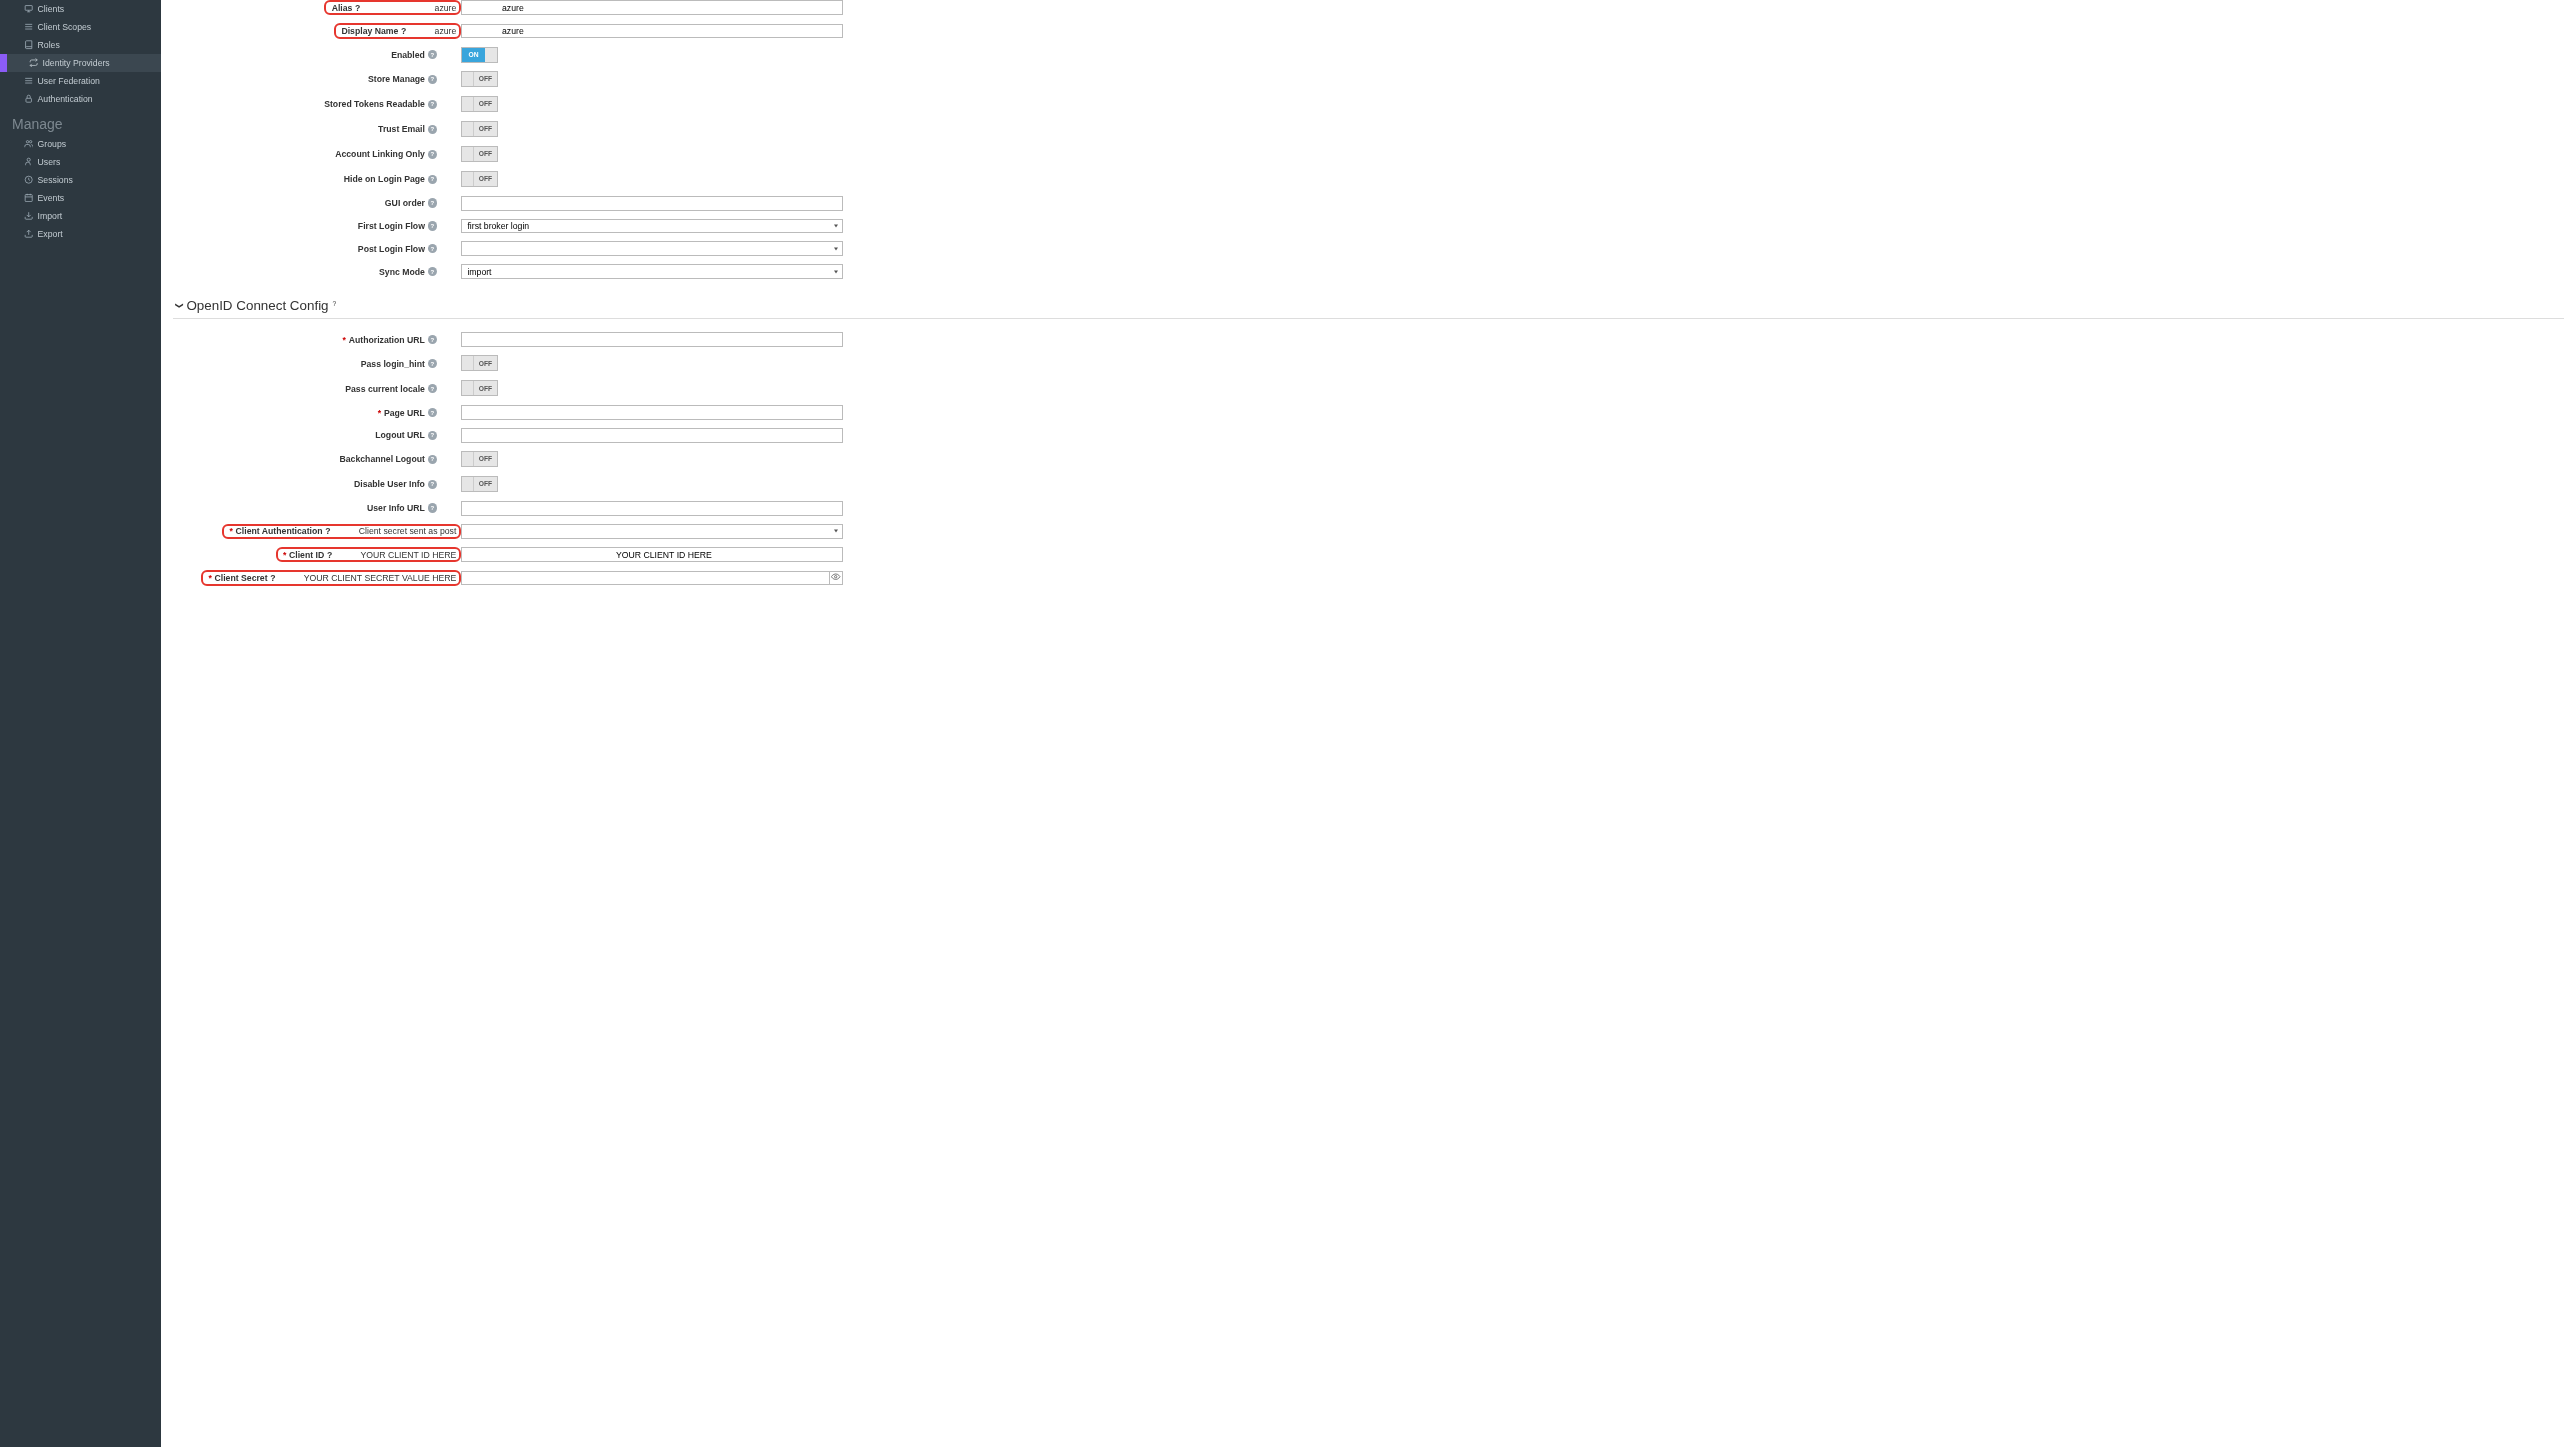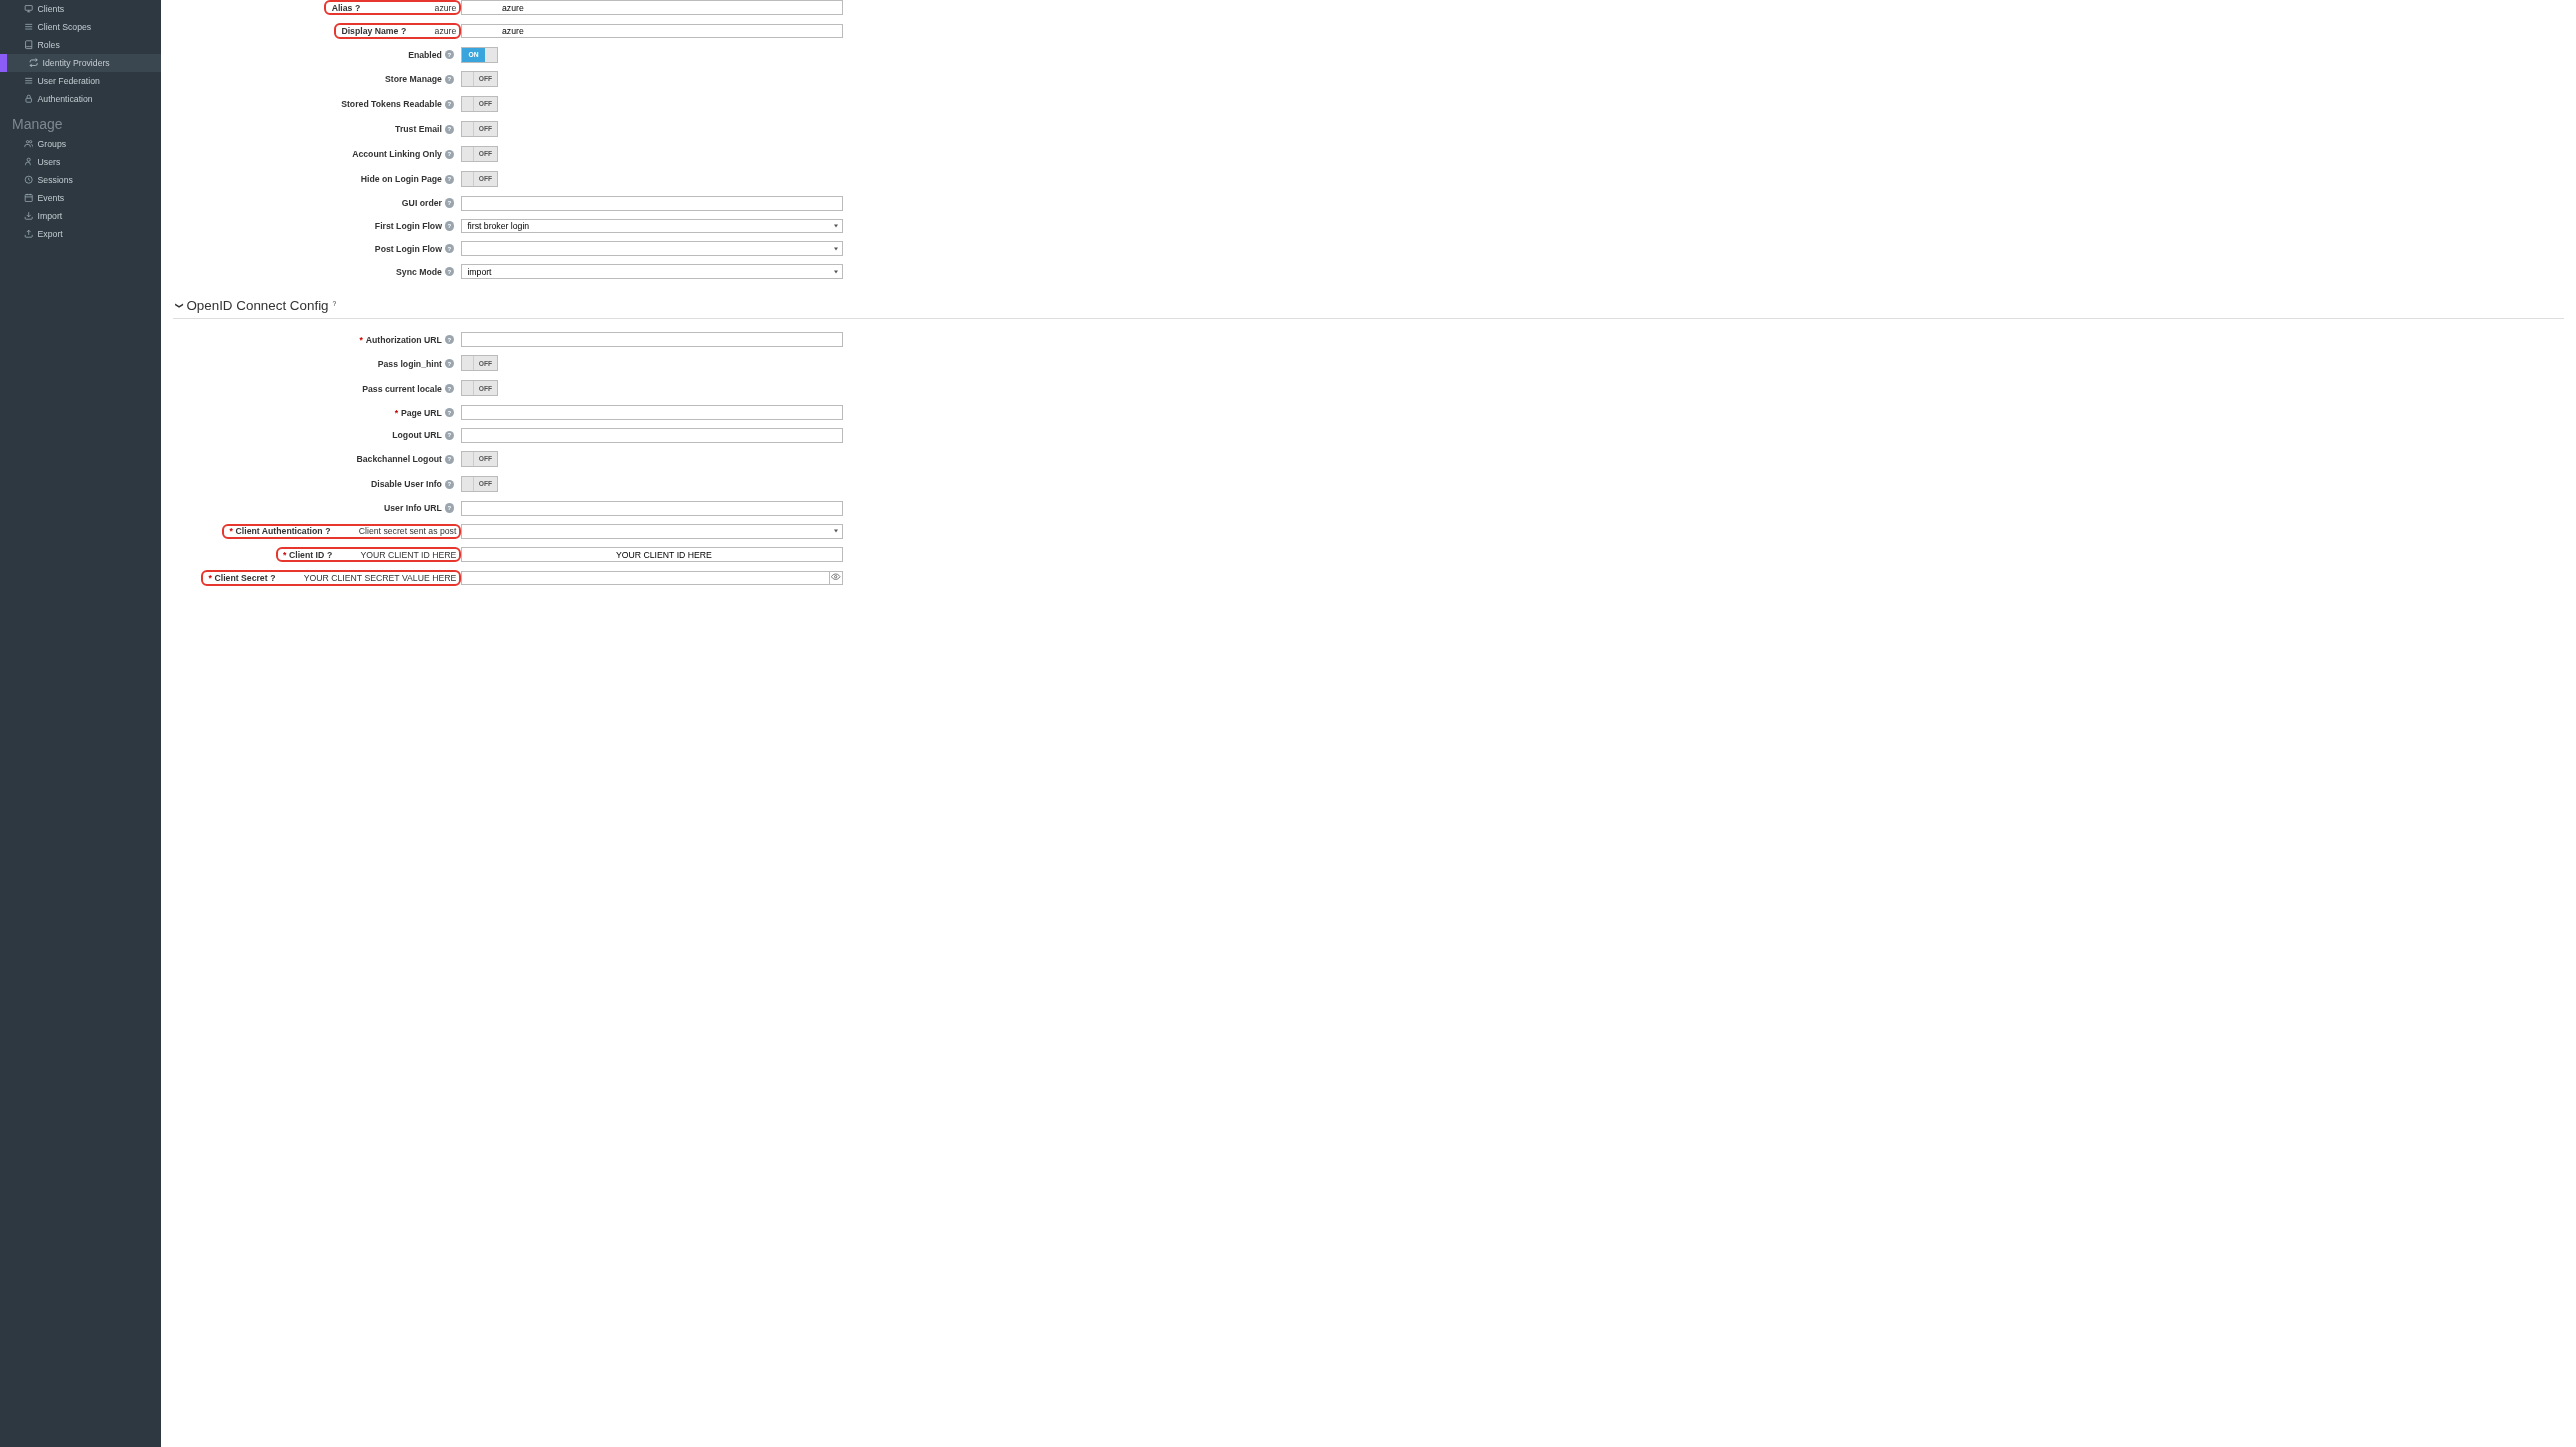--- a/index.html
+++ b/index.html
@@ -9,21 +9,21 @@
 .sidebar { width: 161px; background: #2d3840; color: #c4cdd3; flex-shrink: 0; padding-top: 0; display: flex; flex-direction: column; }
 .sidebar .nav-item { display: flex; align-items: center; padding: 5.4px 8px 5.4px 21.5px; cursor: pointer; font-size: 8.7px; height: 18px; }
 .sidebar .nav-item.active { background: #3b4750; border-left: 7px solid #8b5cf6; padding-left: 19.5px; }
 .sidebar .nav-item .icon-slot { width: 13.4px; margin-right: 2.7px; display: inline-flex; align-items: center; justify-content: center; font-size: 8.7px; color: #a0aeb8; }
 .sidebar .nav-item.active .icon-slot { color: #c4cdd3; }
 .sidebar .section-label { padding: 8px 12px 2.7px; font-size: 14px; color: #7d8890; }
 
 .main { flex: 1; padding: 0 12px 27px 12px; overflow: auto; }
 
 .form-row { display: flex; align-items: center; margin-bottom: 8px; }
-.form-label { width: 288px; text-align: right; padding-right: 7px; font-weight: 600; font-size: 8.7px; color: #333; display: flex; justify-content: flex-end; align-items: center; gap: 2.7px; }
+.form-label { width: 288px; text-align: right; padding-right: 24px; font-weight: 600; font-size: 8.7px; color: #333; display: flex; justify-content: flex-end; align-items: center; gap: 2.7px; }
 .form-label .req { color: #c00; }
 .form-label .help { width: 9.4px; height: 9.4px; border-radius: 50%; background: #9aa5ae; color: #fff; font-size: 6px; display: inline-flex; align-items: center; justify-content: center; font-weight: 600; }
 .form-control-wrap { width: 382px; position: relative; }
 .text-input { width: 100%; height: 14.8px; border: 0.7px solid #bbb; padding: 1.3px 5.4px; font-size: 8.7px; background: #fff; }
 .select-input { width: 100%; height: 14.8px; border: 0.7px solid #bbb; padding: 1.3px 13.4px 1.3px 5.4px; font-size: 8.7px; background: #fff; appearance: none; -webkit-appearance: none; position: relative; }
 .select-wrap { position: relative; }
 .select-wrap::after { content: ""; position: absolute; right: 5.4px; top: 50%; width: 0; height: 0; border-left: 2.7px solid transparent; border-right: 2.7px solid transparent; border-top: 3.4px solid #555; transform: translateY(-50%); pointer-events: none; }
 
 .eye-btn { width: 13.4px; height: 14.8px; border: 0.7px solid #bbb; border-left: none; background: #fff; display: flex; align-items: center; justify-content: center; font-size: 8px; cursor: pointer; }
 

